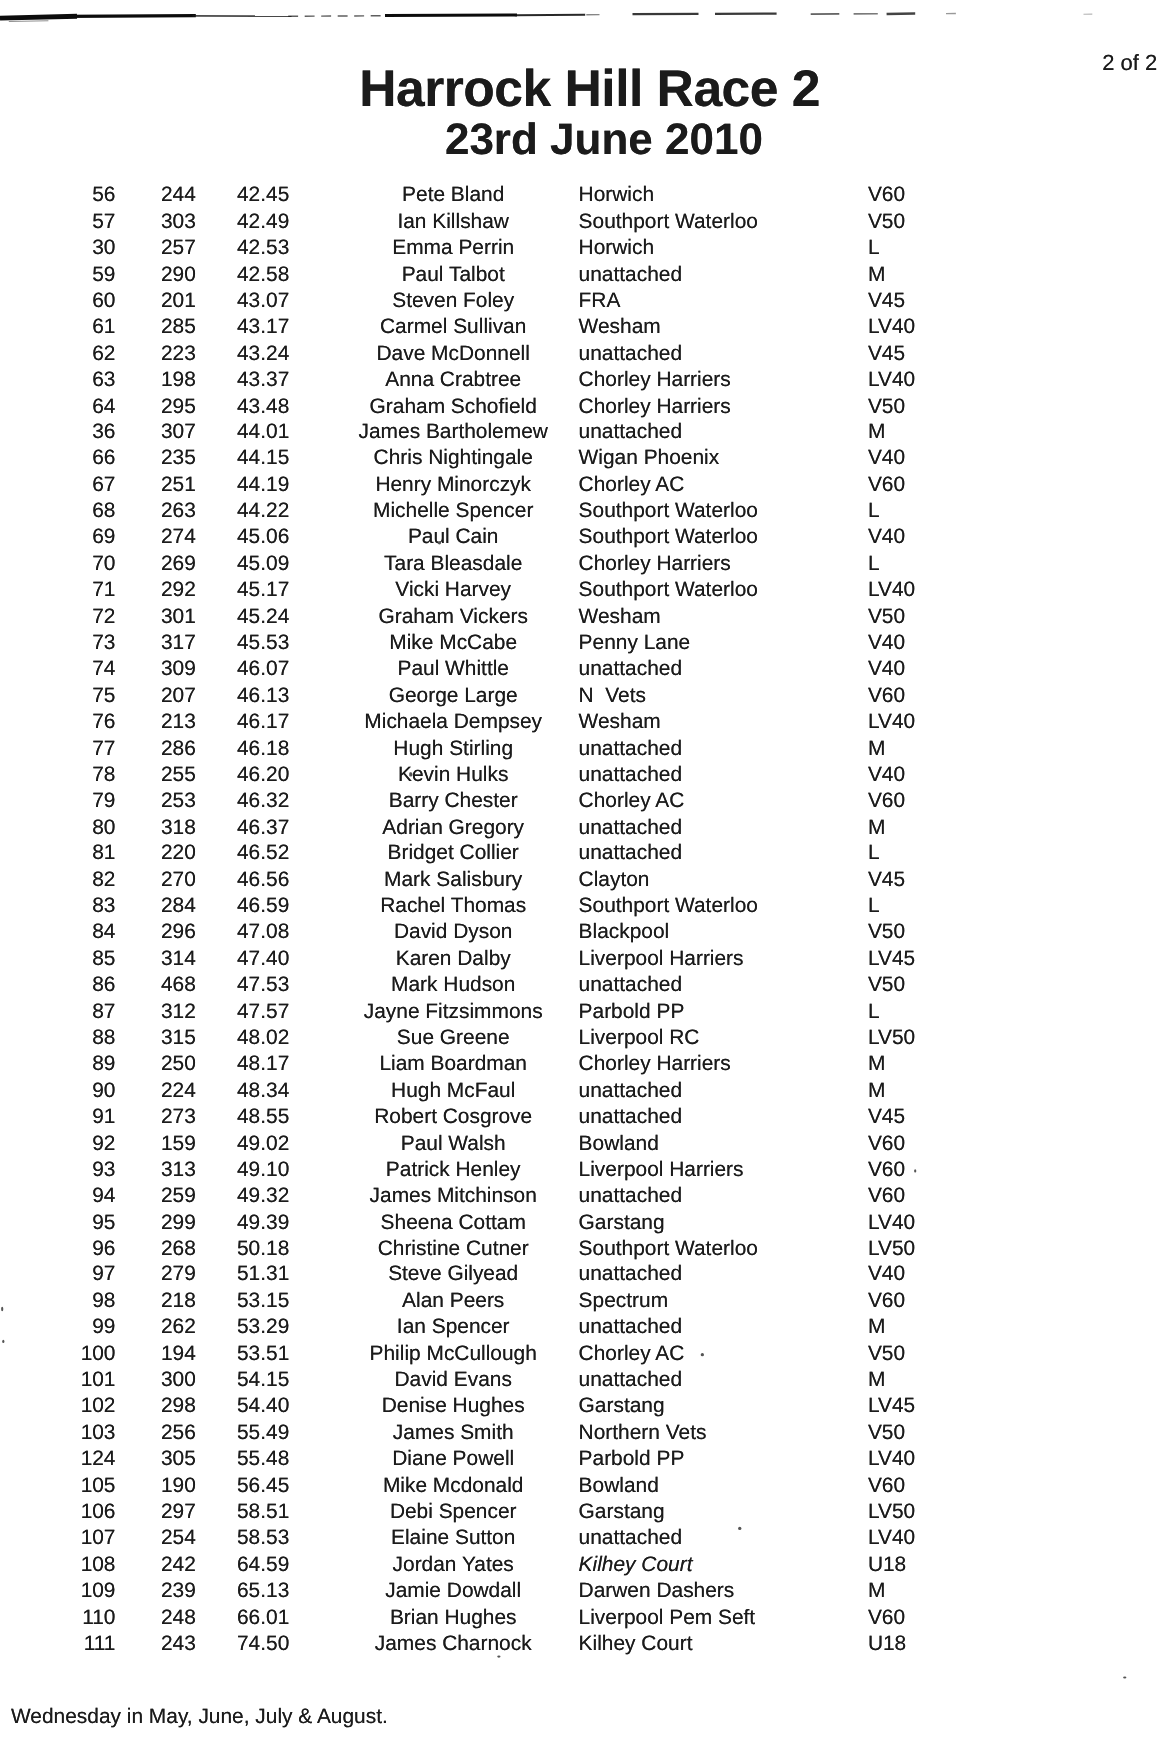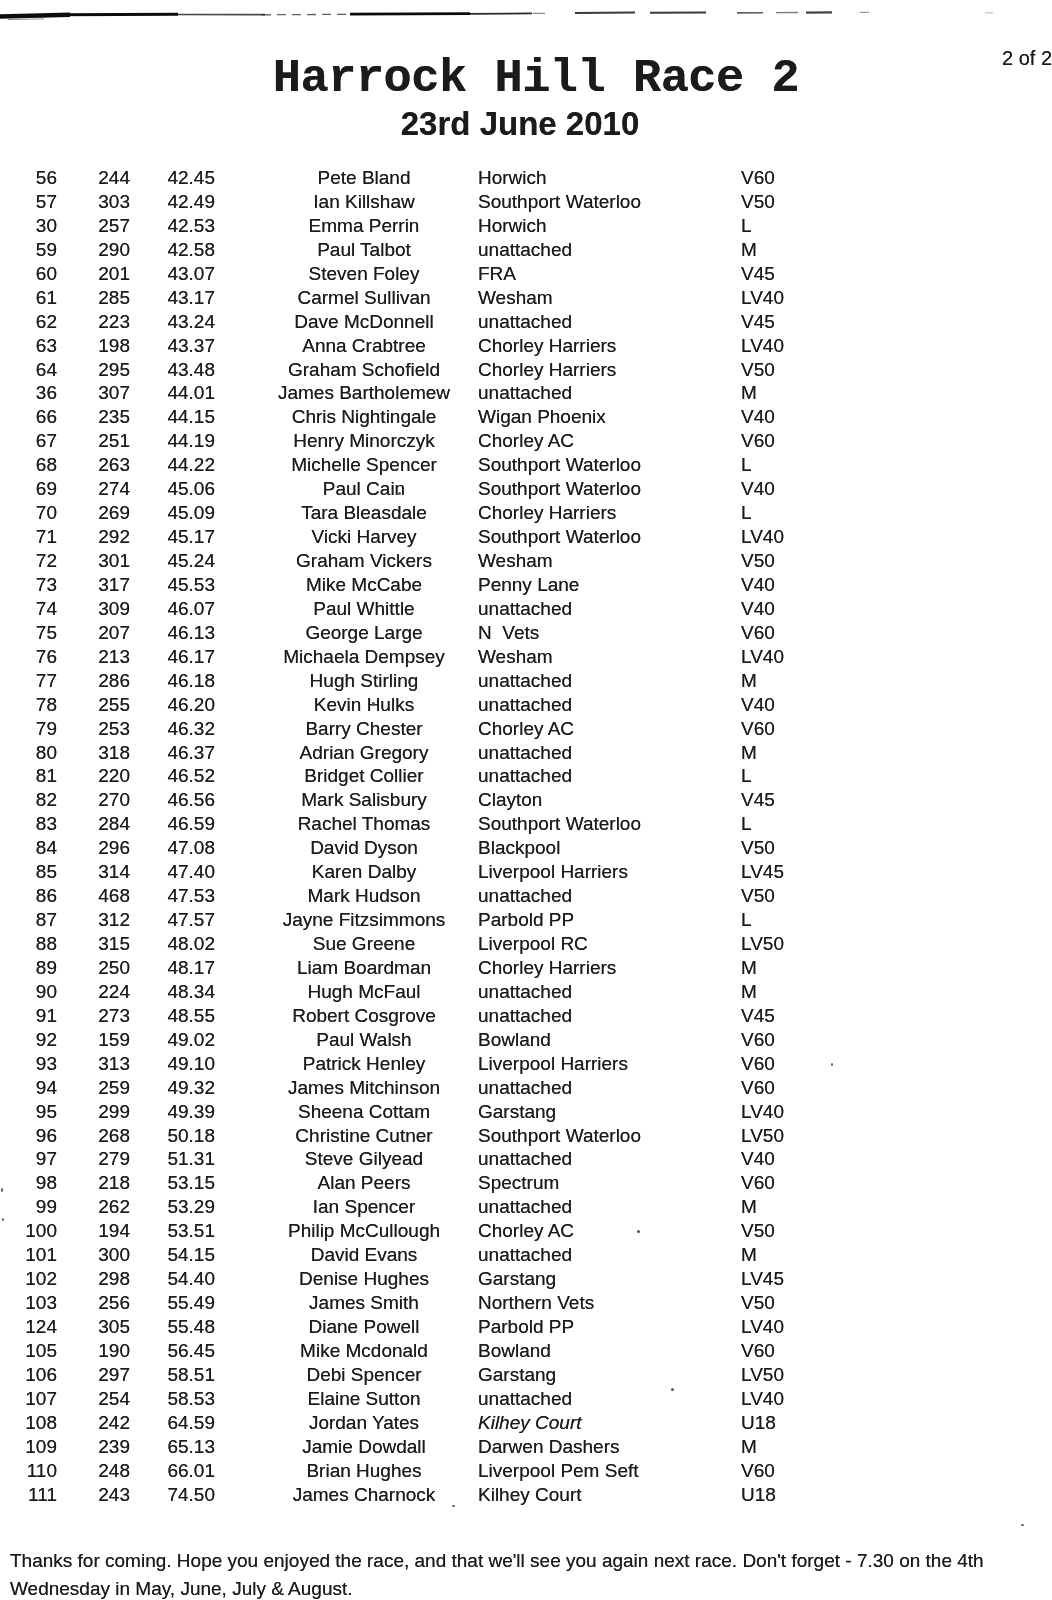--- a/index.html
+++ b/index.html
@@ -17,27 +17,27 @@
   
   .page-number{
     position:absolute;top:47px;left:1002px;width:50px;height:28px;
     font-size:20px;white-space:nowrap;overflow:hidden;
   }
   .title{
     position:absolute;top:52px;left:536px;transform:translateX(-50%);
     font-size:47px;font-weight:700;white-space:nowrap;letter-spacing:-.5px;
   }
   .subtitle{
-    position:absolute;top:105px;left:520px;transform:translateX(-50%);
-    font-size:33px;font-weight:700;white-space:nowrap;
+    position:absolute;top:105px;left:549px;transform:translateX(-50%);
+    font-size:40px;font-weight:700;white-space:nowrap;
   }
 
   
   #results{
-    position:absolute;top:166px;left:0;width:964px;
+    position:absolute;top:166px;left:0;width:964px;padding-left:48px;
   }
   .row{
     display:grid;
     grid-template-columns:57px 73px 85px 263px 263px 1fr;
     height:23.94px;line-height:23.94px;
     font-size:19px;
   }
   .row > div{white-space:pre;overflow:visible;}
   .c-pos,.c-num,.c-time{text-align:right;}
   .c-name{padding-left:35px;text-align:center;}
@@ -68,21 +68,21 @@
   <path d="M650,12.7 L706,12.4" stroke="#161616" stroke-width="2" fill="none" opacity=".85"></path>
   <path d="M737,12.9 L763,12.7" stroke="#1d1d1d" stroke-width="1.6" fill="none" opacity=".7"></path>
   <path d="M776,12.6 L798,12.5" stroke="#222" stroke-width="1.4" fill="none" opacity=".6"></path>
   <path d="M806,12.7 L832,12.3" stroke="#151515" stroke-width="2.2" fill="none" opacity=".8"></path>
   <path d="M860,12.4 L869,12.3" stroke="#333" stroke-width="1.2" fill="none" opacity=".5"></path>
   <path d="M985,12.9 L993,12.8" stroke="#444" stroke-width="1" fill="none" opacity=".4"></path>
   <path d="M8,19.6 L44,18.9" stroke="#222" stroke-width="1" fill="none" opacity=".5"></path>
 </svg>
 
 <div class="page-number scan-text">2 of 2</div>
-<h1 class="title scan-text" style="margin:0;font-family:Liberation Mono, monospace;">Harrock Hill Race 2</h1>
+<h1 class="title scan-text" style="margin:0;">Harrock Hill Race 2</h1>
 <h2 class="subtitle scan-text" style="margin:0;">23rd June 2010</h2>
 
 <div id="results">
     <div class="row scan-text">
       <div class="c-pos">56</div>
       <div class="c-num">244</div>
       <div class="c-time">42.45</div>
       <div class="c-name">Pete Bland</div>
       <div class="c-club">Horwich</div>
       <div class="c-cat">V60</div>
@@ -523,21 +523,20 @@
       <div class="c-pos">111</div>
       <div class="c-num">243</div>
       <div class="c-time">74.50</div>
       <div class="c-name">James Charnock</div>
       <div class="c-club">Kilhey Court</div>
       <div class="c-cat">U18</div>
     </div>
   </div>
 
 <div class="footer scan-text">
-  <div>Thanks for coming. Hope you enjoyed the race, and that we'll see you again next race. Don't forget - 7.30 on the 4th</div>
   <div>Wednesday in May, June, July &amp; August.</div>
 </div>
 
 <div class="speck" style="left:398px;top:492px;width:3px;height:3px;"></div>
 <div class="speck" style="left:372px;top:702px;width:3px;height:4px;border-radius:40% 60% 60% 40%;"></div>
 <div class="speck" style="left:637px;top:1230px;width:3px;height:3px;"></div>
 <div class="speck" style="left:671px;top:1388px;width:3px;height:3px;"></div>
 <div class="speck" style="left:831px;top:1063px;width:2px;height:3px;"></div>
 <div class="speck" style="left:452px;top:1505px;width:3px;height:2px;"></div>
 <div class="speck" style="left:1021px;top:1524px;width:3px;height:2px;"></div>

